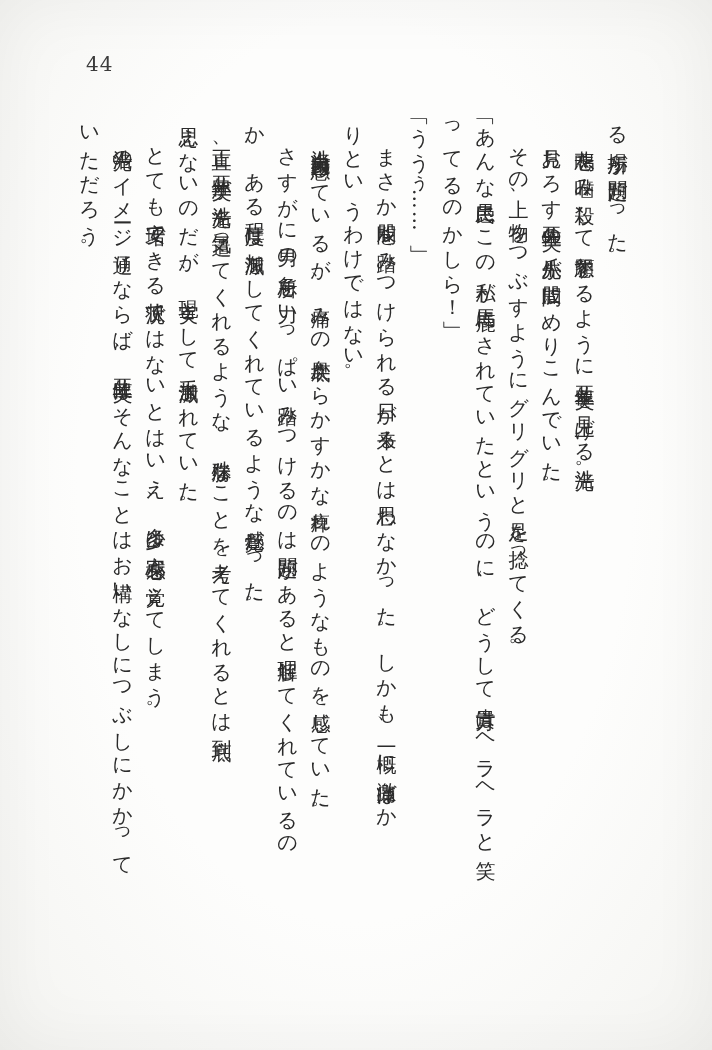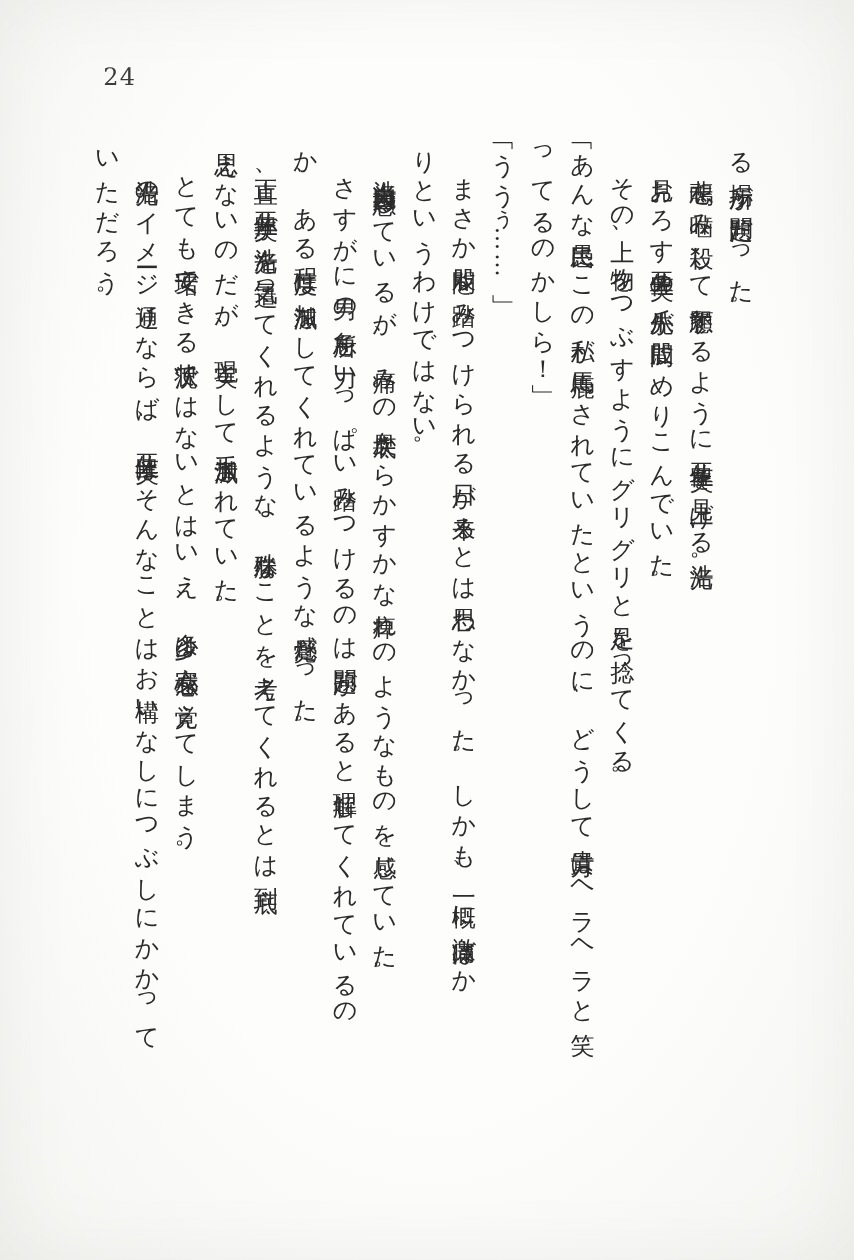--- a/index.html
+++ b/index.html
@@ -44,21 +44,21 @@
     white-space: nowrap;
   }
   .vline.indent {
     text-indent: 22px;
   }
 </style>
 </head>
 <body>
 
 <div class="page">
-  <div class="page-number">24</div>
+  <div class="page-number">44</div>
   <div class="text-block">
       <p class="vline">る場所が問題だった。</p>
       <p class="vline indent">悲鳴を噛み殺して懇願するように亜佐美を見上げる浩光。</p>
       <p class="vline indent">見おろす亜佐美の爪先が股間にめりこんでいた。</p>
       <p class="vline indent">その上、物をつぶすようにグリグリと足を捻ってくる。</p>
       <p class="vline">「あんな愚民にこの私が馬鹿にされていたというのに、どうして貴方はヘラヘラと笑</p>
       <p class="vline">ってるのかしら！」</p>
       <p class="vline">「ううぅ……」</p>
       <p class="vline indent">まさか股間を踏みつけられる日が来るとは思わなかった。しかも、一概に激痛ばか</p>
       <p class="vline">りというわけではない。</p>

